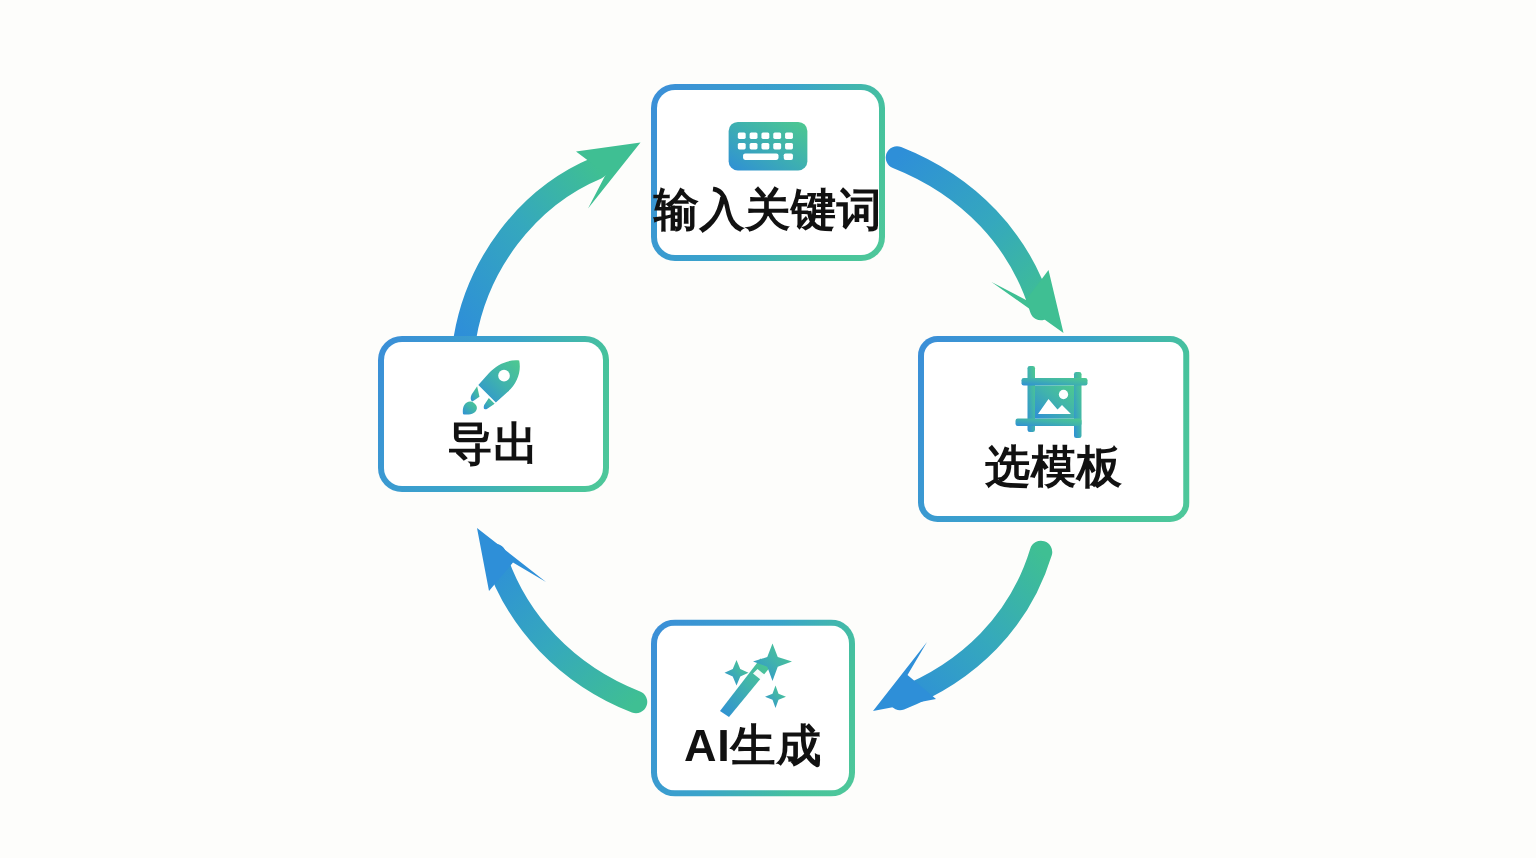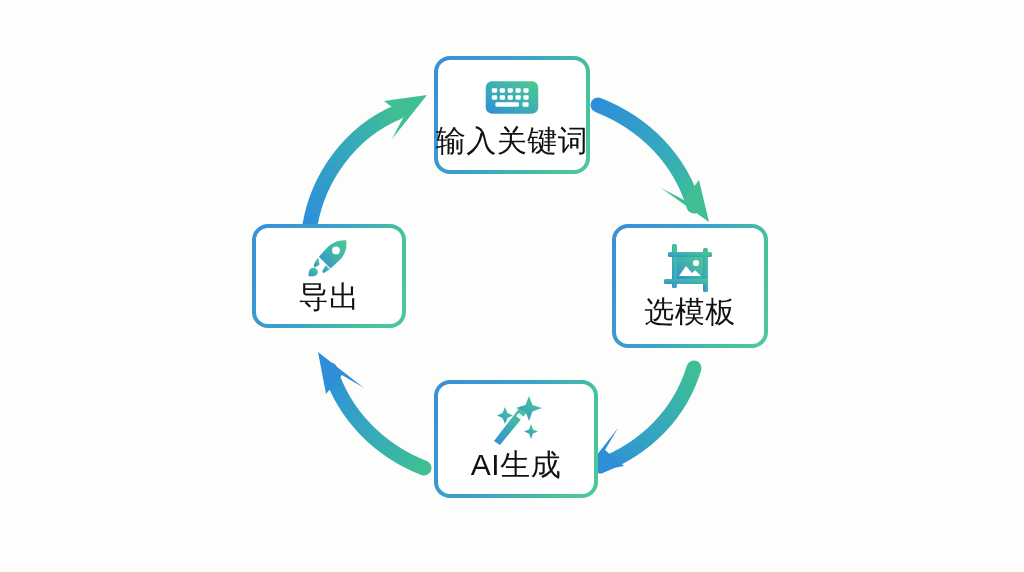--- a/index.html
+++ b/index.html
@@ -53,31 +53,31 @@
       linear-gradient(115deg, #3b8ed8 0%, #3aa3cb 45%, #46c29c 78%, #4fc89a 100%);
   }
   .node-icon {
     width: 56px;
     height: 52px;
     display: block;
     margin-bottom: 2px;
   }
   .node-label {
     font-size: 30px;
-    font-weight: normal;
+    font-weight: bold;
     color: #111111;
     letter-spacing: 0.5px;
     line-height: 1.05;
     white-space: nowrap;
     font-family: "Liberation Sans", "DejaVu Sans", sans-serif;
   }
   
   #node-top    { left: 434px; top: 56px;  width: 156px; height: 118px; }
-  #node-right  { left: 612px; top: 224px; width: 156px; height: 124px; }
-  #node-bottom { left: 434px; top: 380px; width: 164px; height: 118px; }
+  #node-right  { left: 612px; top: 224px; width: 181px; height: 124px; border-radius: 13px; }
+  #node-bottom { left: 434px; top: 413px; width: 136px; height: 118px; }
   #node-left   { left: 252px; top: 224px; width: 154px; height: 104px; }
 </style>
 </head>
 <body style="background: rgb(253, 253, 251);">
 
 <div id="stage">
 
   <svg id="arrow-layer" viewBox="0 0 1024 572" xmlns="http://www.w3.org/2000/svg">
     <defs>
       <linearGradient id="g-blue-green" x1="0" y1="1" x2="1" y2="0">

